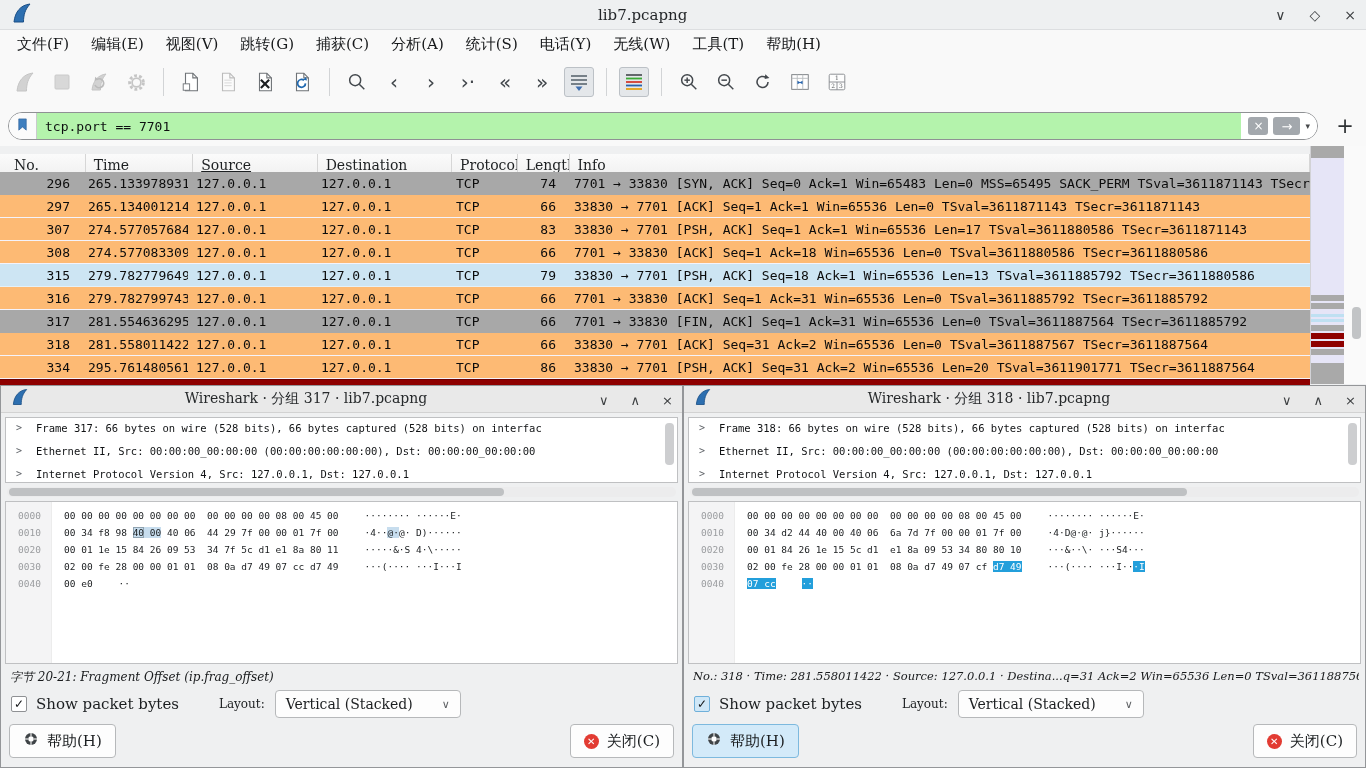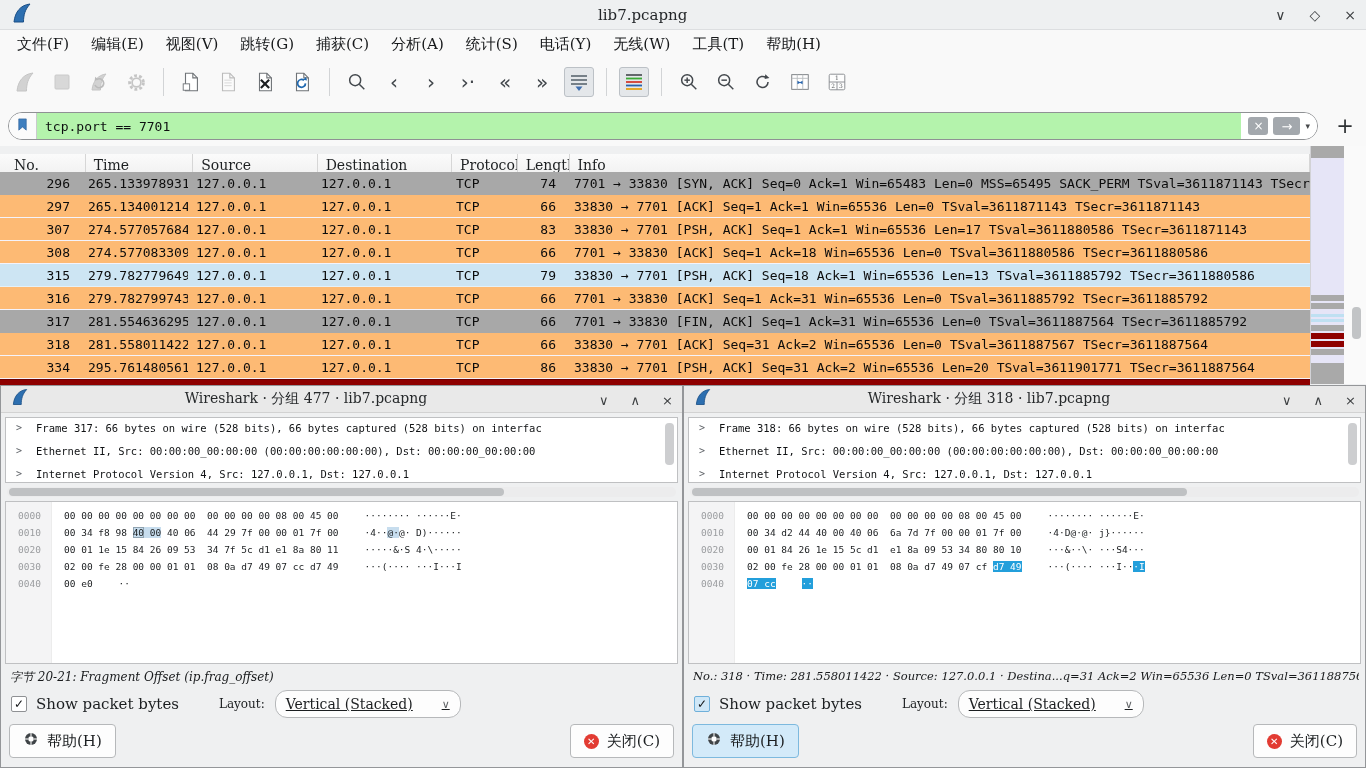--- a/index.html
+++ b/index.html
@@ -99,21 +99,21 @@
   #dlg-left .dlg-status { font-size:12px; }
   #dlg-right .dlg-status { font-size:11.5px; }
 
   .dlg-ctrls { position:absolute; left:10px; top:303px; height:30px; display:flex; align-items:center; }
   .chk { width:16px; height:16px; background:#fff; border:1px solid #8f9194; border-radius:2px;
          display:flex; align-items:center; justify-content:center; font-size:12px; color:#17191b; flex:none; }
   .chk-focus { background:#cfe7f7; border-color:#6fb0da; }
   .chk-label { margin-left:9px; font-size:15px; }
   .layout-label { margin-left:40px; font-size:12px; }
   .combo { margin-left:10px; width:186px; height:28px; background:#fdfdfd; border:1px solid #b6b8ba;
-           border-radius:12px; display:flex; align-items:center; padding:0 10px; font-size:14px;text-decoration:underline; }
+           border-radius:4px; display:flex; align-items:center; padding:0 10px; font-size:14px; }
   .combo .chev { margin-left:auto; color:#5c5f62; font-size:11px; font-family:"DejaVu Sans",sans-serif; }
 
   .dlg-btn { position:absolute; bottom:9px; height:34px; border:1px solid #b6b8ba; border-radius:4px;
              background:#fdfdfd; display:flex; align-items:center; padding:0 13px; font-size:15px; gap:8px; }
   .btn-help { left:8px; }
   .btn-close { right:8px; }
   .btn-focus { background:#d3eaf9; border-color:#7db9de; }
   .close-ico { width:15px; height:15px; border-radius:50%; background:#e23b32; color:#fff; font-size:10px;
                display:flex; align-items:center; justify-content:center; font-family:"DejaVu Sans",sans-serif; flex:none; }
 </style>
@@ -306,21 +306,21 @@
       <span class="fb-apply">→</span>
       <span class="fb-dd">▾</span>
     </span>
   </div>
   <span class="filter-add">+</span>
 </div>
 
 <div class="pkt-header" id="pkt-header">
     <div class="pkt-hcell" style="width: 80px;">No.</div>
     <div class="pkt-hcell" style="width: 108px;">Time</div>
-    <div class="pkt-hcell" style="width: 125px;">Source</div>
+    <div class="pkt-hcell" style="width: 125px; text-decoration: underline;">Source</div>
     <div class="pkt-hcell" style="width: 135px;">Destination</div>
     <div class="pkt-hcell" style="width: 66px;">Protocol</div>
     <div class="pkt-hcell" style="width: 52px;">Length</div>
     <div class="pkt-hcell" style="width: 744px;">Info</div>
   </div>
 <div class="pkt-rows" id="pkt-rows">
     <div class="pkt-row pr-selected">
       <div class="pkt-cell cell-r" style="width: 80px;">296</div>
       <div class="pkt-cell" style="width: 108px;">265.133978931</div>
       <div class="pkt-cell" style="width: 125px;">127.0.0.1</div>
@@ -419,21 +419,21 @@
   <div class="mini-pill"></div>
 </div>
 
 <div class="dlg" id="dlg-left">
   <div class="dlg-titlebar">
     <span>
       <svg width="20" height="20" viewBox="0 0 24 24">
           <path d="M4 21 C5 11 10.5 4 20 3 C15 8.5 13.5 14 13.5 21 Z" fill="#2d6fb0" stroke="#1b4f86"></path>
         </svg>
     </span>
-    <span class="dlg-title">Wireshark · 分组 477 · lib7.pcapng</span>
+    <span class="dlg-title">Wireshark · 分组 317 · lib7.pcapng</span>
     <span class="dlg-controls">
       <span>∨</span>
       <span>∧</span>
       <span>×</span>
     </span>
   </div>
   <div class="dlg-tree">
     <div class="tree-row"><span class="tree-chevron">&gt;</span>Frame 317: 66 bytes on wire (528 bits), 66 bytes captured (528 bits) on interfac</div>
       <div class="tree-row"><span class="tree-chevron">&gt;</span>Ethernet II, Src: 00:00:00_00:00:00 (00:00:00:00:00:00), Dst: 00:00:00_00:00:00</div>
       <div class="tree-row"><span class="tree-chevron">&gt;</span>Internet Protocol Version 4, Src: 127.0.0.1, Dst: 127.0.0.1</div>

